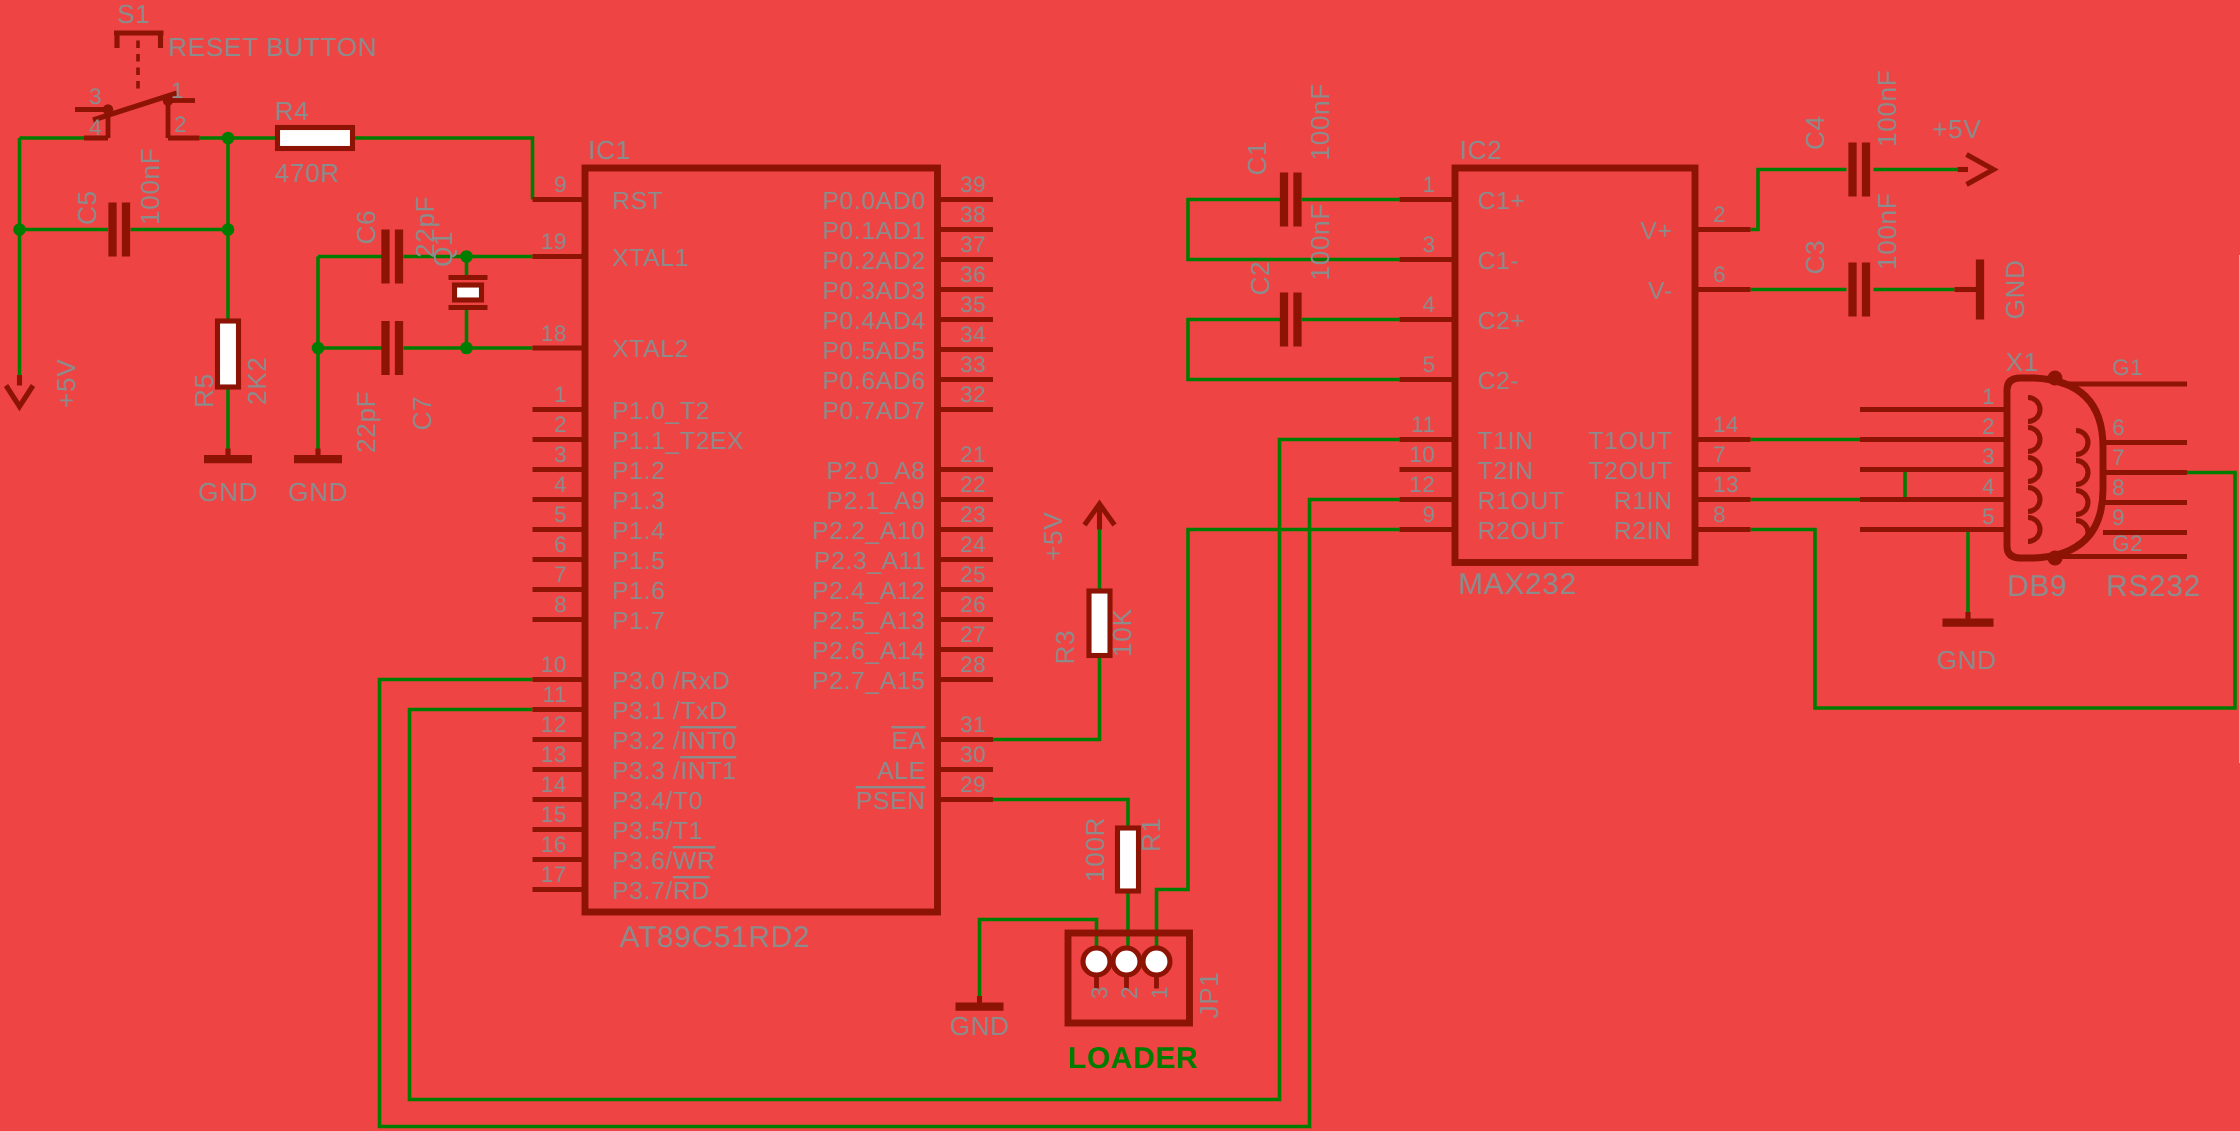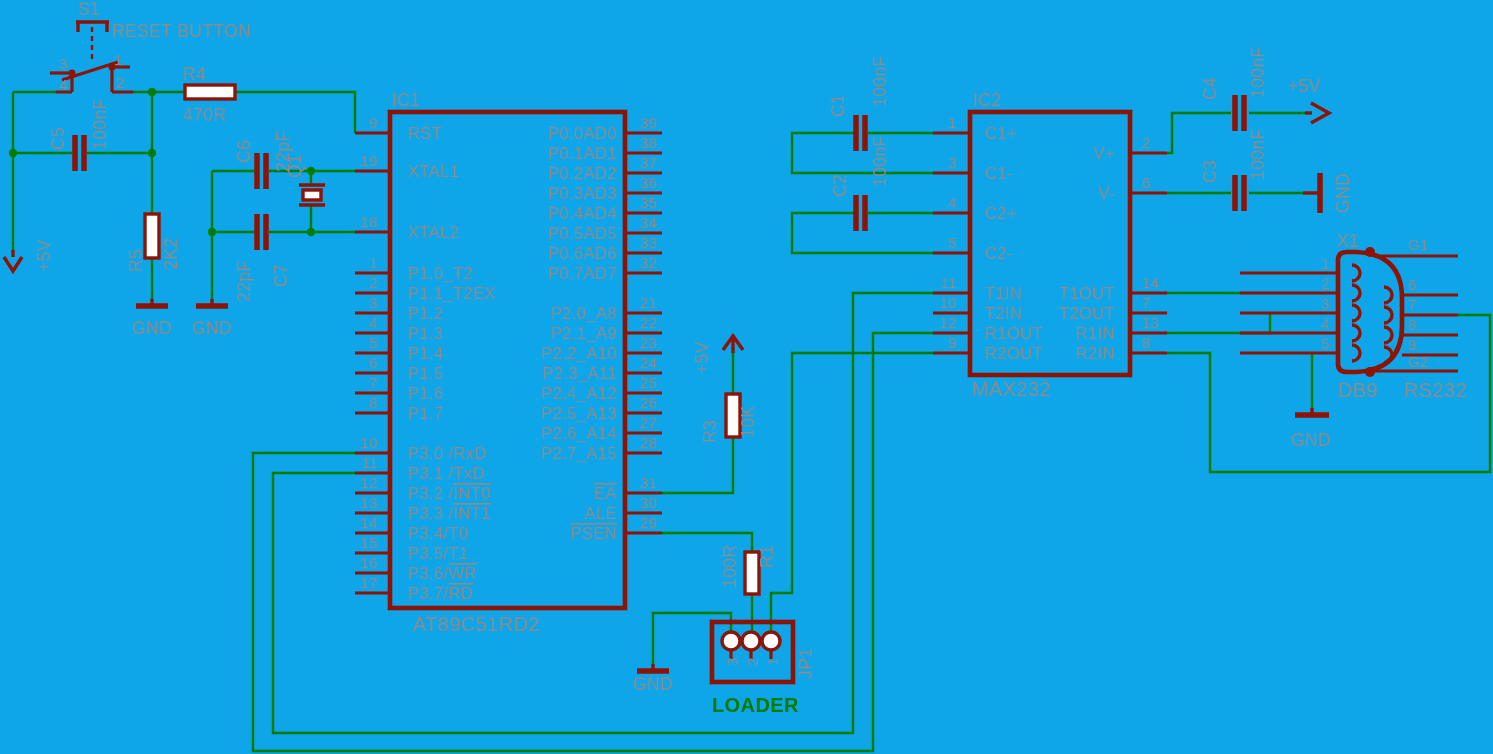--- a/index.html
+++ b/index.html
@@ -1,16 +1,16 @@
 <!DOCTYPE html>
 <html><head>
 <meta charset="utf-8">
 <style>
   html,body{margin:0;padding:0;background:#fff}
-  .stage{position:relative;width:1493px;height:754px;background:#0ea5e9;overflow:hidden}
+  .stage{position:relative;width:1493px;height:754px;background:#ef4444;overflow:hidden}
   svg{display:block;font-family:"Liberation Sans",sans-serif}
   text{fill:#8c8c8c;letter-spacing:.4px}
   .n{font-size:15px}
   .l{font-size:16.5px}
   .r{font-size:17.5px}
   .big{font-size:20px}
   .end{text-anchor:end}
   .mid{text-anchor:middle}
   .ov{text-decoration:overline}
   .w{stroke:#007c00;stroke-width:2.4;fill:none}

